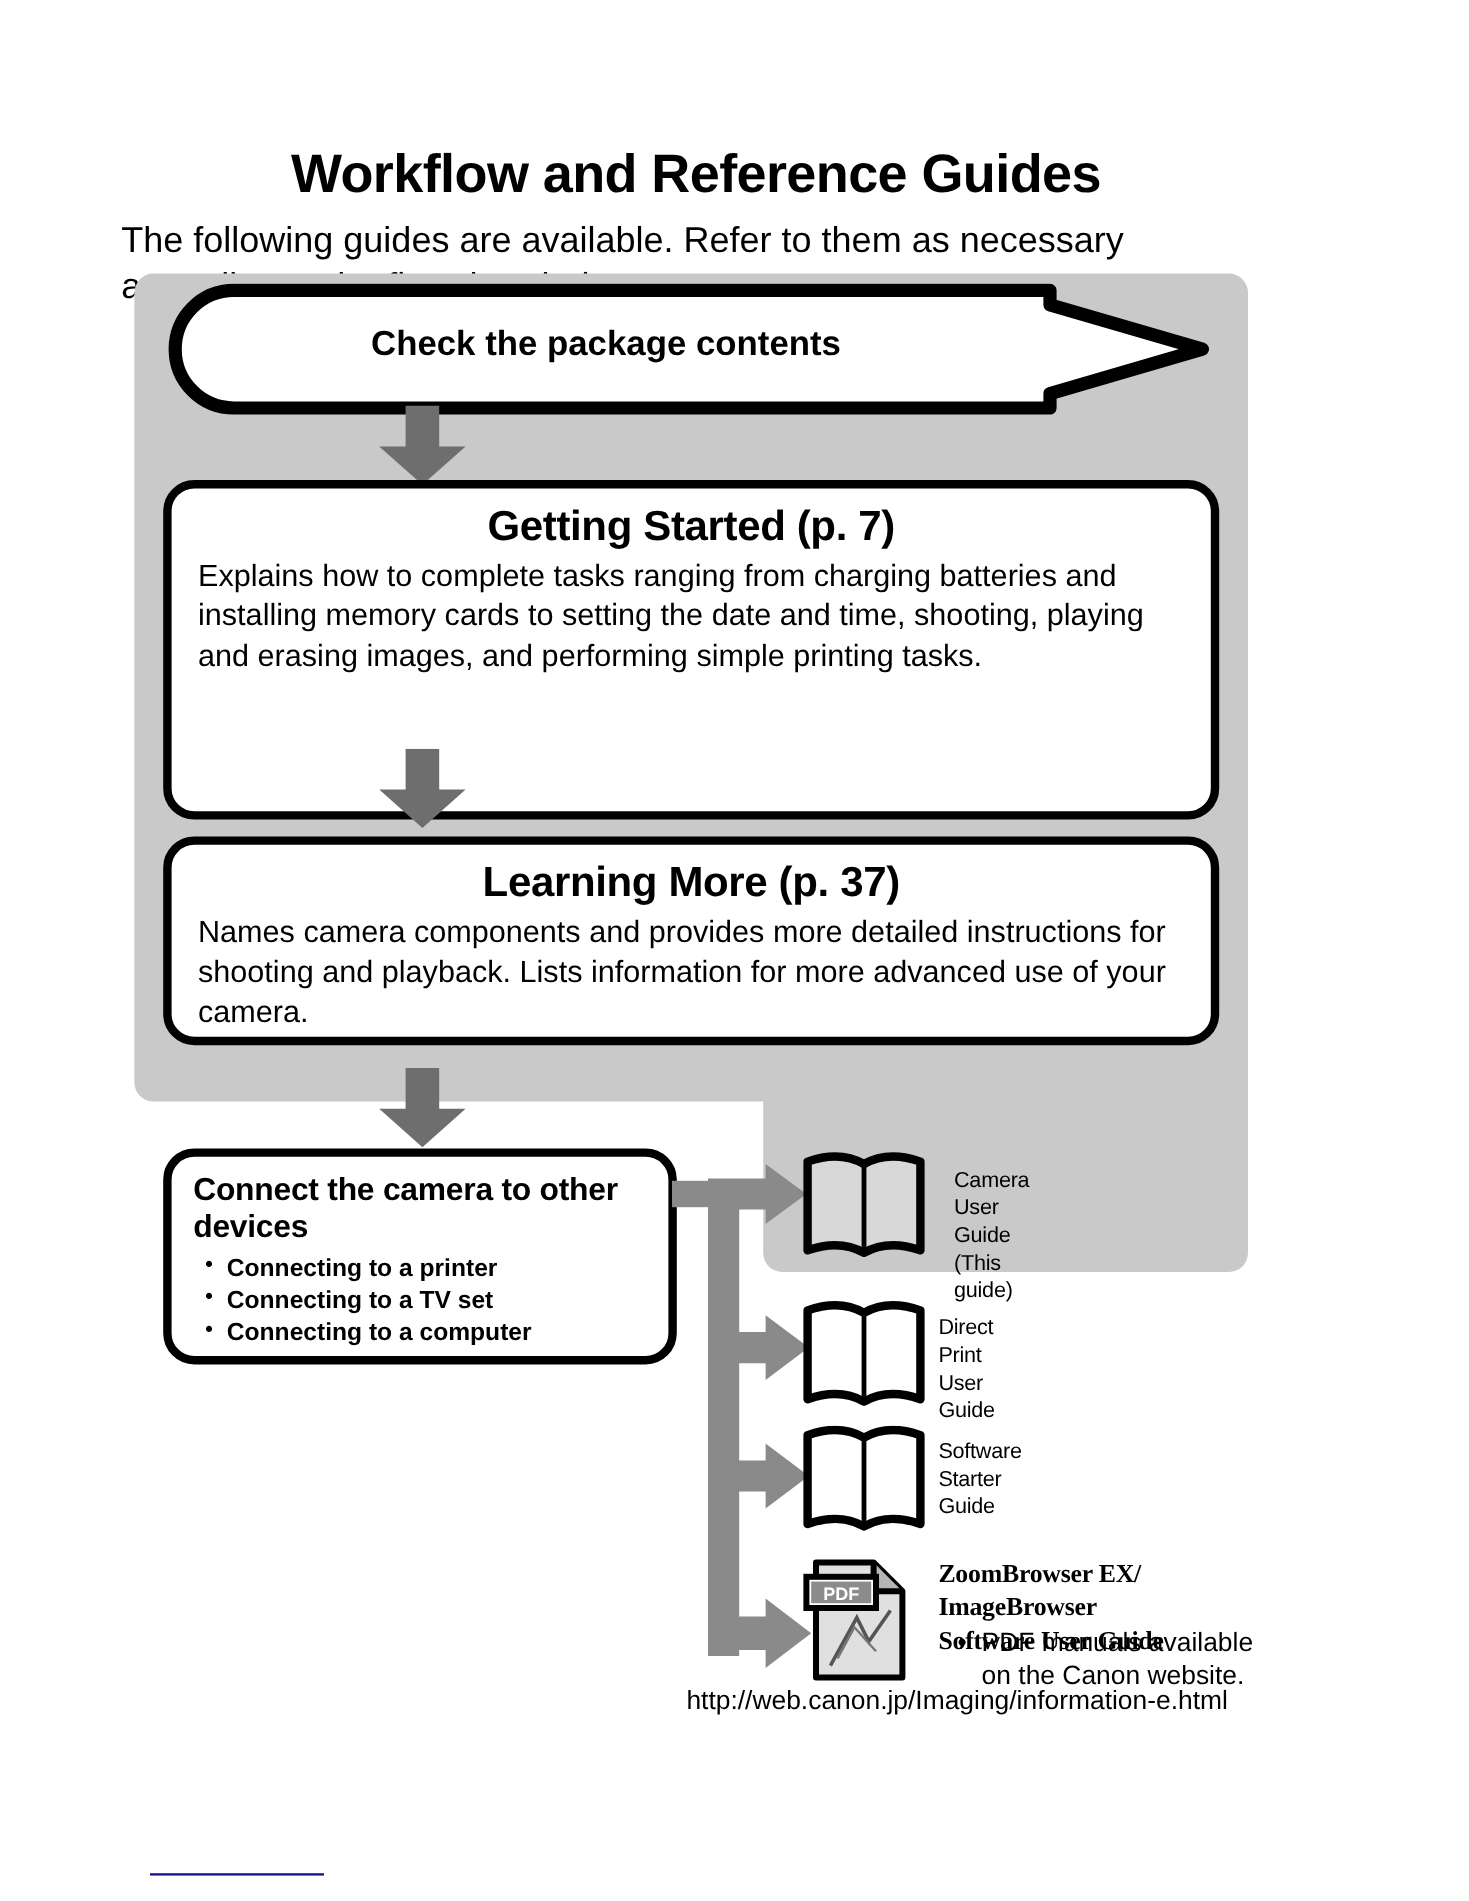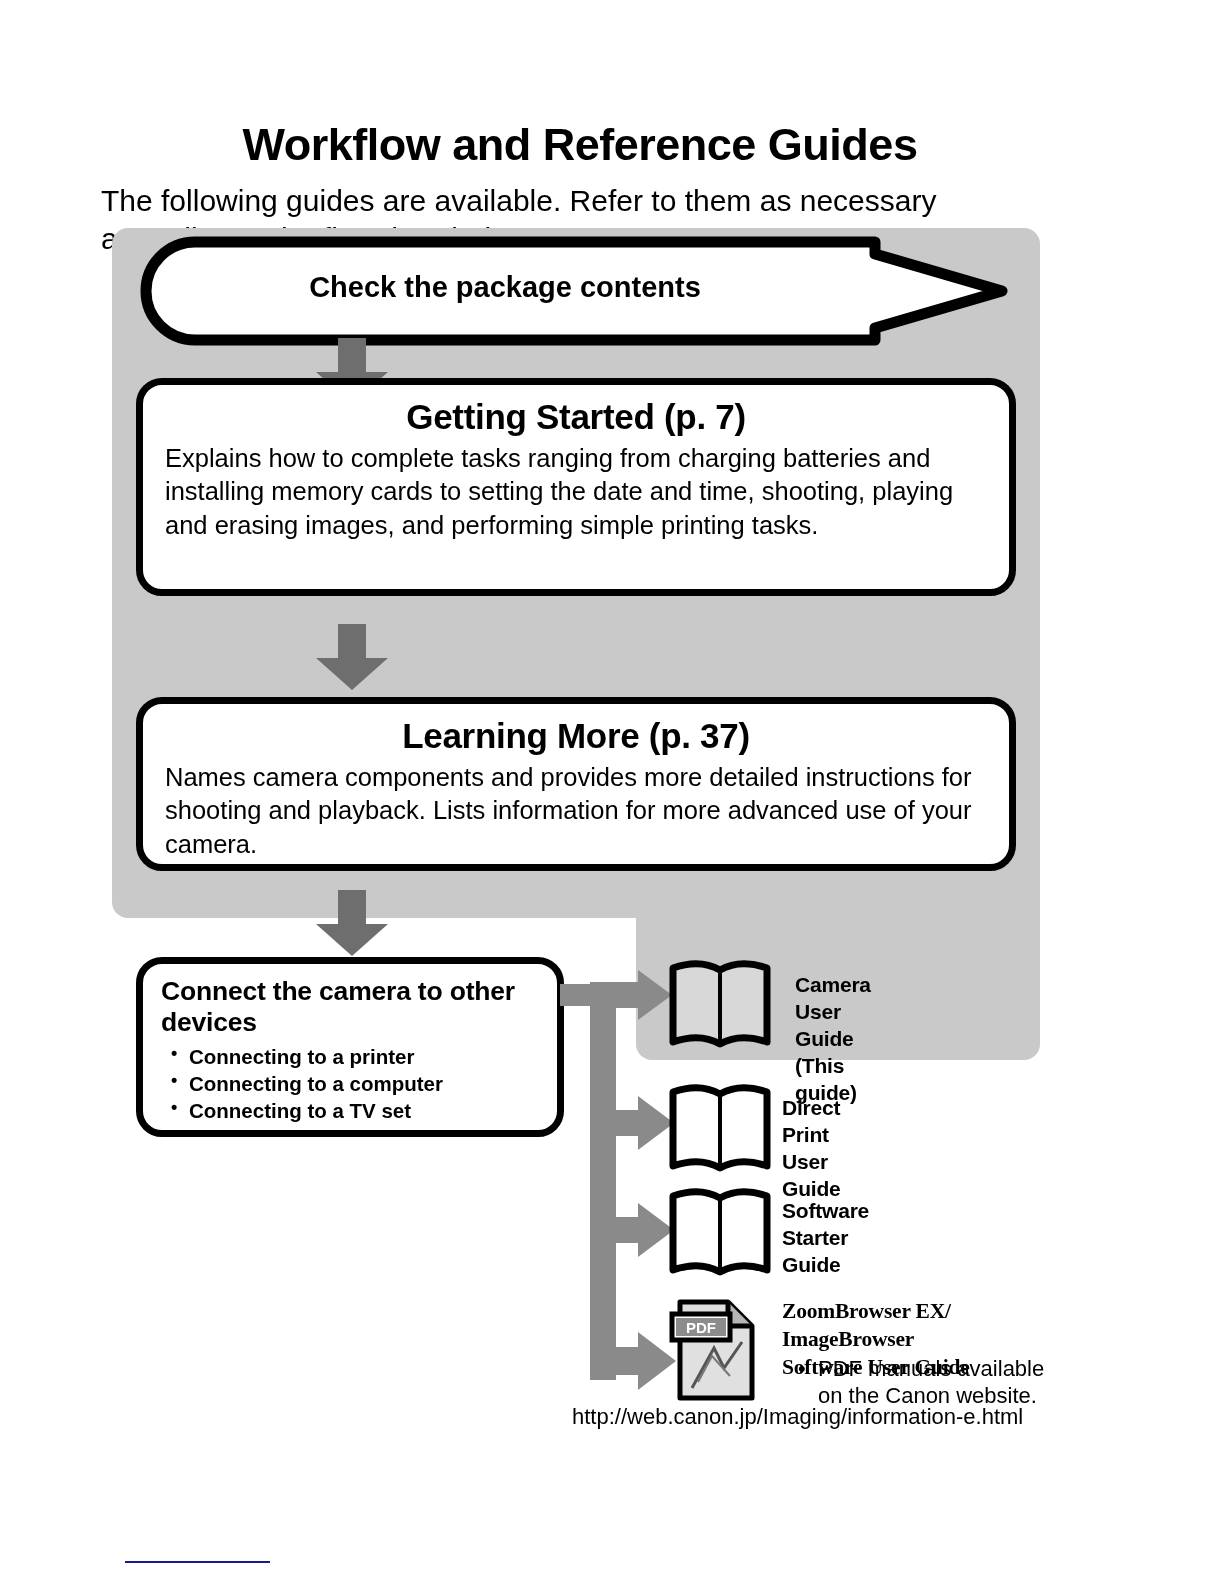--- a/index.html
+++ b/index.html
@@ -87,21 +87,21 @@
   }
 
   
   .flow-box {
     position: absolute;
     background: #ffffff;
     border: 7px solid #000000;
     border-radius: 26px;
     box-sizing: border-box;
   }
-  #box-getting-started { left: 136px; top: 378px; width: 880px; height: 218px; }
+  #box-getting-started { left: 136px; top: 400px; width: 880px; height: 283px; }
   #box-learning-more   { left: 136px; top: 697px; width: 880px; height: 174px; }
   #box-connect         { left: 136px; top: 957px; width: 428px; height: 180px; }
 
   .box-heading {
     text-align: center;
     font-size: 35px;
     font-weight: bold;
     line-height: 1.05;
     margin: 14px 0 6px 0;
     letter-spacing: -0.3px;
@@ -147,22 +147,22 @@
   
   #branch { position: absolute; left: 560px; top: 962px; }
   #branch svg { display: block; }
 
   
   .guide-row { position: absolute; }
   .book-icon { position: absolute; }
   .book-icon svg { display: block; }
   .guide-label {
     position: absolute;
-    font-size: 21px;
-    font-weight: bold;
+    font-size: 18px;
+    font-weight: normal;
     line-height: 1.28;
     letter-spacing: -0.2px;
   }
 
   
   #pdf-icon { position: absolute; left: 668px; top: 1296px; }
   #pdf-icon svg { display: block; }
   #pdf-label {
     position: absolute;
     left: 782px;
@@ -259,22 +259,22 @@
   <div class="down-arrow" style="left:310px; top:890px;">
     <svg width="84" height="68" viewBox="0 0 84 68">
       <path d="M 28 0 L 56 0 L 56 34 L 78 34 L 42 66 L 6 34 L 28 34 Z" fill="#6e6e6e"></path>
     </svg>
   </div>
 
   <div class="flow-box" id="box-connect">
     <div class="connect-heading">Connect the camera to other devices</div>
     <ul>
       <li>Connecting to a printer</li>
+      <li>Connecting to a TV set</li>
       <li>Connecting to a computer</li>
-      <li>Connecting to a TV set</li>
     </ul>
   </div>
 
   <div id="branch">
     <svg width="130" height="430" viewBox="0 0 130 430">
 
       <rect x="30" y="22" width="26" height="396" fill="#8a8a8a"></rect>
 
       <rect x="0" y="22" width="40" height="22" fill="#8a8a8a"></rect>
 

